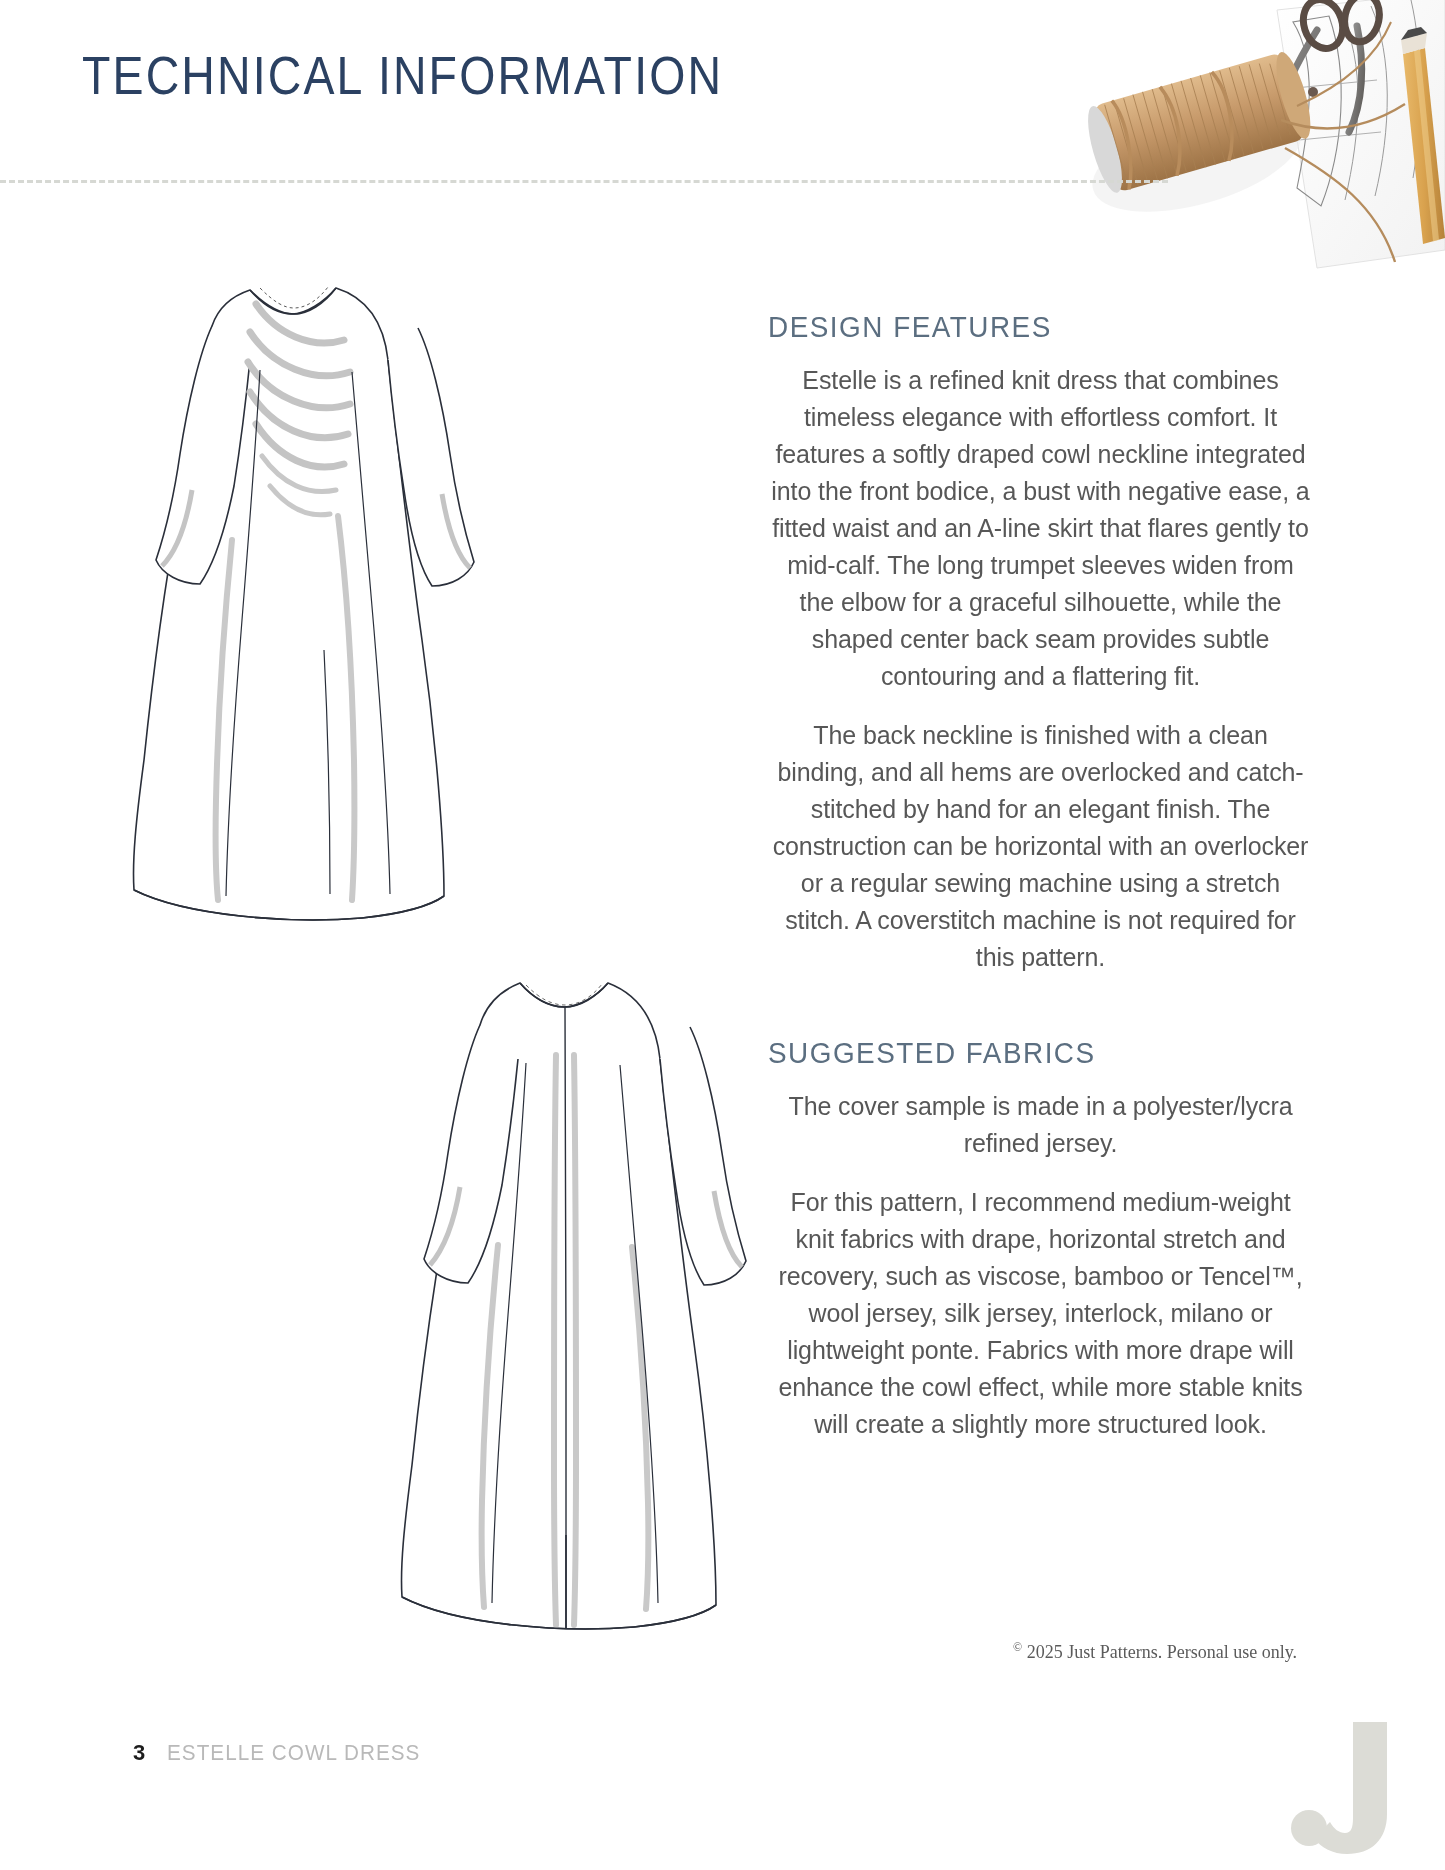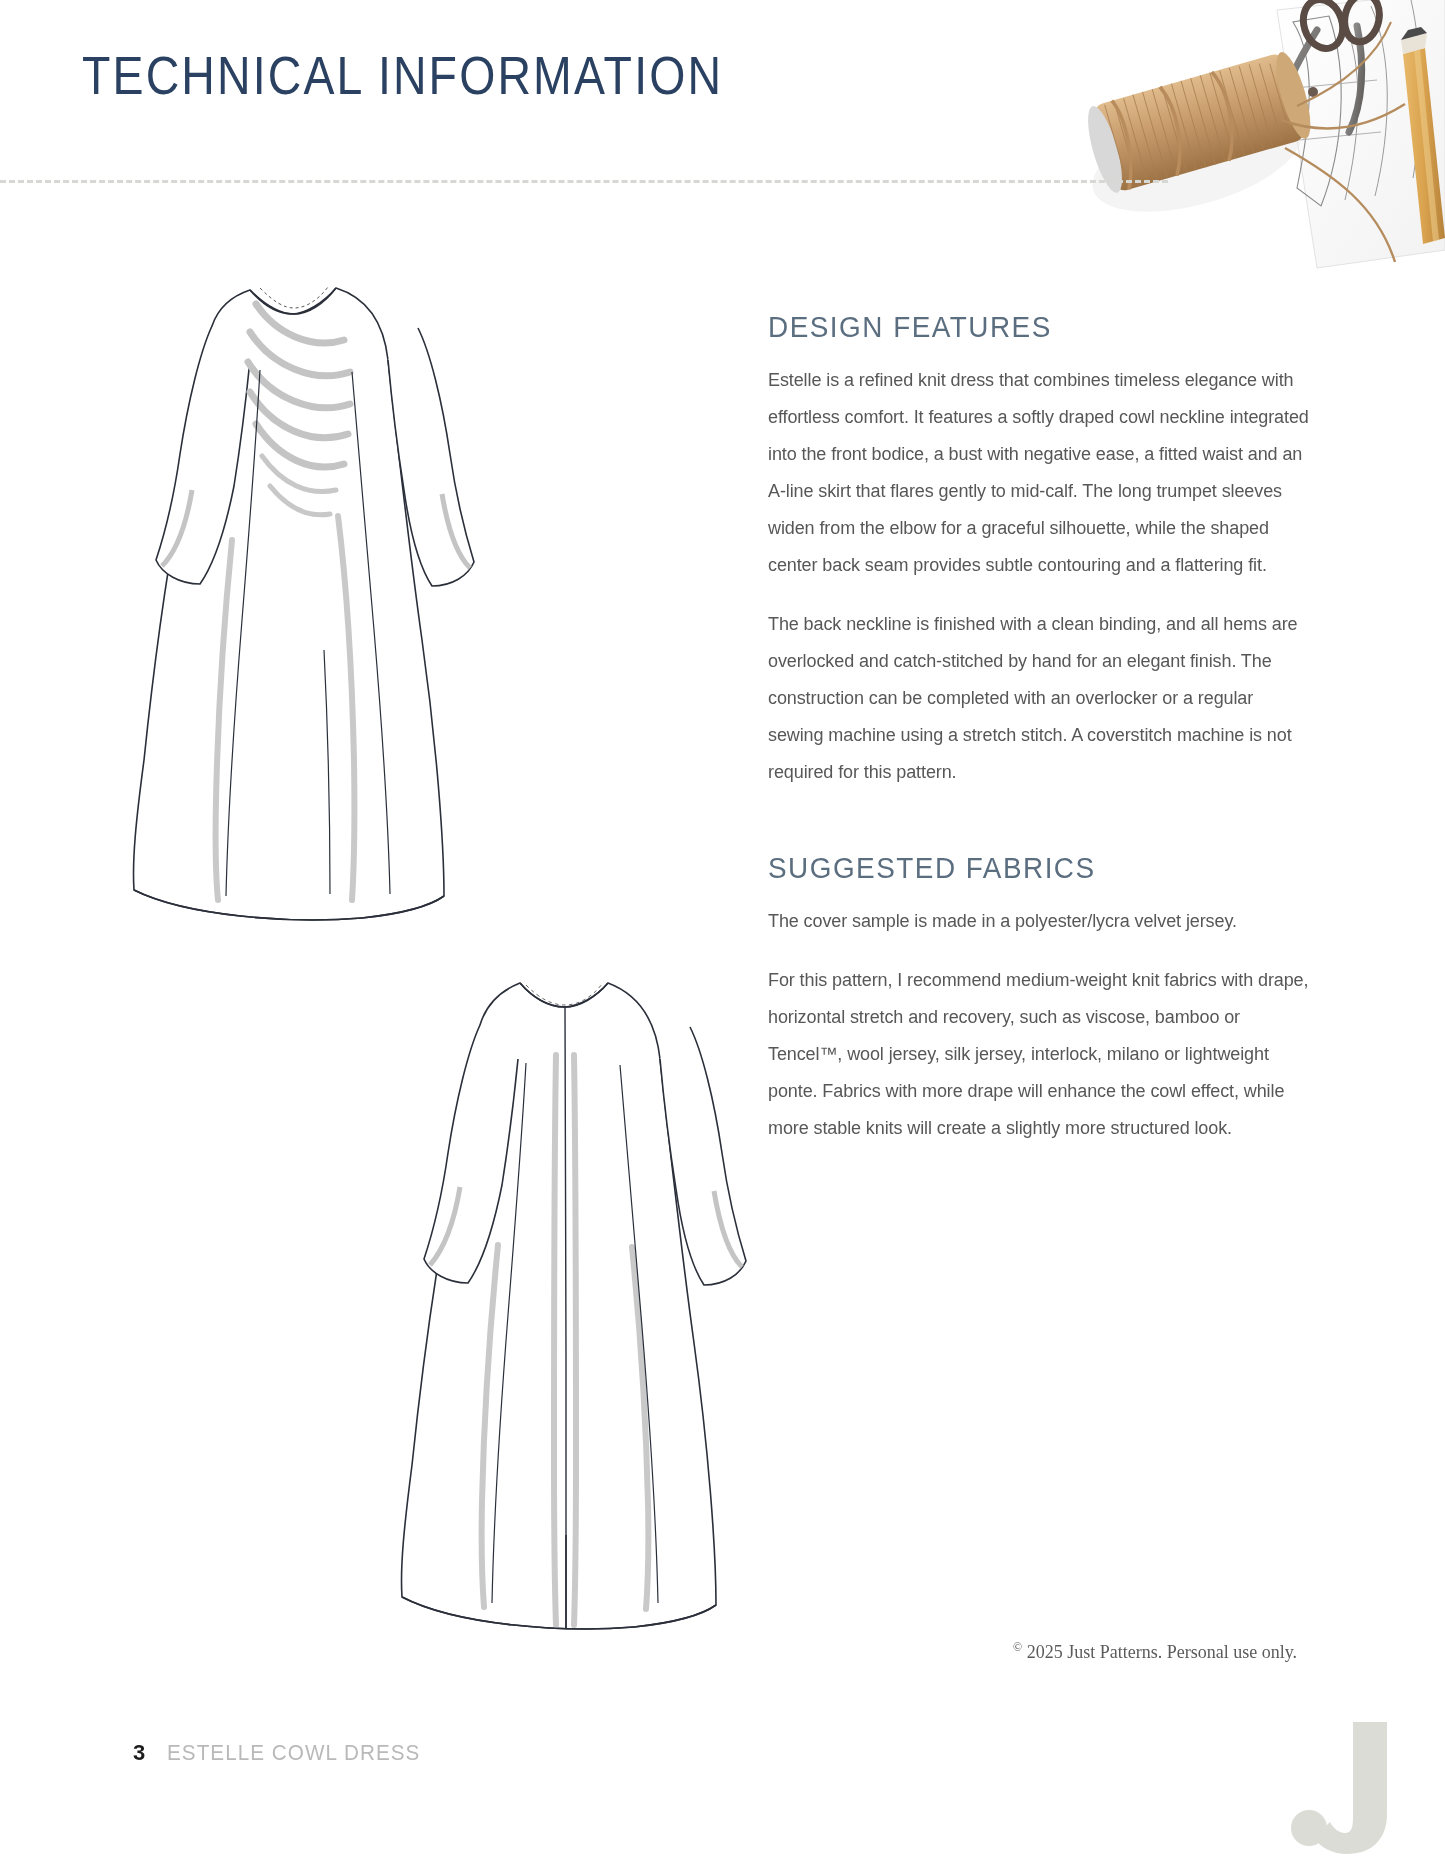--- a/index.html
+++ b/index.html
@@ -44,25 +44,26 @@
     font-family: "Liberation Sans", sans-serif;
     font-size: 30px; letter-spacing: 1.6px; font-weight: 400;
     color: #5b6e80;
     transform: scaleX(0.93); transform-origin: left center;
     white-space: nowrap;
     margin-bottom: 18px;
   }
   h2.sec.second { margin-top: 60px; }
   p.body {
     font-family: "Liberation Sans", sans-serif;
-    font-size: 18px;
+    font-size: 25px;
     line-height: 37px;
     color: #575757;
     margin-bottom: 22px;
     letter-spacing: -0.1px;
+    text-align: center;
   }
   p.body.tight { margin-bottom: 0; }
 
   
   .footer-left {
     position: absolute; left: 133px; top: 1740px;
     display: flex; align-items: baseline; gap: 22px;
   }
   .pg-num {
     font-family: "Liberation Sans", sans-serif;
@@ -269,24 +270,24 @@
         <path d="M90 252 C84 288,74 314,60 330"></path>
         <path d="M344 256 C350 292,360 320,372 332"></path>
       </g>
     </svg>
   </div>
 
   <div class="col">
 
     <h2 class="sec">DESIGN FEATURES</h2>
     <p class="body">Estelle is a refined knit dress that combines timeless elegance with effortless comfort. It features a softly draped cowl neckline integrated into the front bodice, a bust with negative ease, a fitted waist and an A-line skirt that flares gently to mid-calf. The long trumpet sleeves widen from the elbow for a graceful silhouette, while the shaped center back seam provides subtle contouring and a flattering fit.</p>
-    <p class="body">The back neckline is finished with a clean binding, and all hems are overlocked and catch-stitched by hand for an elegant finish. The construction can be completed with an overlocker or a regular sewing machine using a stretch stitch. A coverstitch machine is not required for this pattern.</p>
+    <p class="body">The back neckline is finished with a clean binding, and all hems are overlocked and catch-stitched by hand for an elegant finish. The construction can be horizontal with an overlocker or a regular sewing machine using a stretch stitch. A coverstitch machine is not required for this pattern.</p>
 
     <h2 class="sec second">SUGGESTED FABRICS</h2>
-    <p class="body">The cover sample is made in a polyester/lycra velvet jersey.</p>
+    <p class="body">The cover sample is made in a polyester/lycra refined jersey.</p>
     <p class="body">For this pattern, I recommend medium-weight knit fabrics with drape, horizontal stretch and recovery, such as viscose, bamboo or Tencel™, wool jersey, silk jersey, interlock, milano or lightweight ponte. Fabrics with more drape will enhance the cowl effect, while more stable knits will create a slightly more structured look.</p>
   </div>
 
   <div class="footer-left">
     <span class="pg-num">3</span>
     <span class="pg-name">ESTELLE COWL DRESS</span>
   </div>
 
   <div class="copy">
     <span class="reg">©</span>

